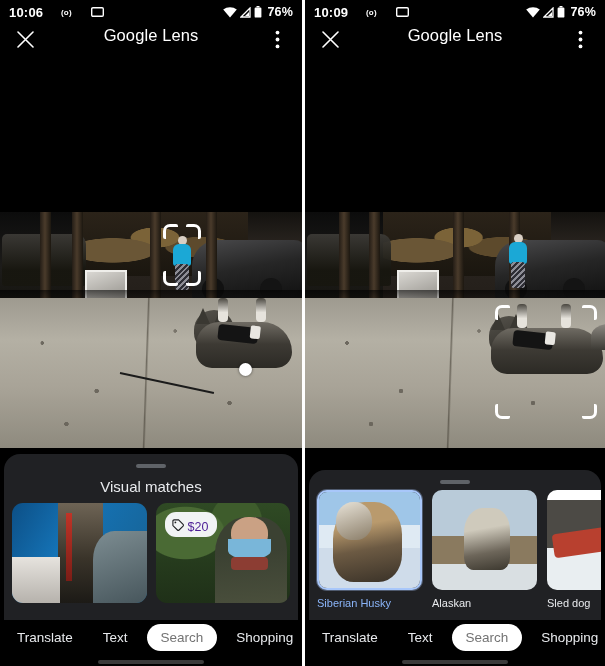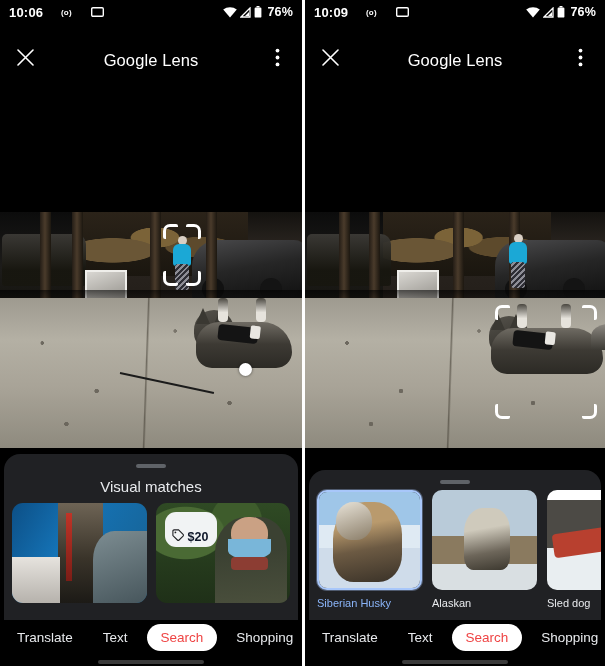--- a/index.html
+++ b/index.html
@@ -29,21 +29,21 @@
   }
   .statusbar .time { font-size: 13px; }
   .sb-left { display:flex; align-items:center; gap:18px; }
   .sb-right { margin-left:auto; display:flex; align-items:center; gap:3px; }
   .sb-right .pct { font-size: 12.5px; font-weight: bold; margin-left:2px;}
   .ic { display:inline-block; line-height:0; }
 
   
   .appbar {
     position: absolute; top: 26px; left: 0; right: 0; height: 44px;
-    display: flex; align-items: flex-end; padding: 0 12px;
+    display: flex; align-items: flex-start; padding: 0 12px;
   }
   .appbar .title {
     flex: 1; text-align: center;
     color: #fff; font-size: 16.5px; font-weight: 500; letter-spacing:.1px;
   }
   .iconbtn {
     width: 26px; height: 26px; display:flex; align-items:center; justify-content:center;
     color:#fff; cursor:pointer;
   }
 
@@ -248,23 +248,23 @@
     position:absolute; right:14%; top:36%; width:32%; height:20%;
     background:#79b6d9; border-radius:0 0 44% 44%;
   }
   .vcard.b .scarf{
     position:absolute; right:16%; top:54%; width:28%; height:13%;
     background:#8c3d33; border-radius:4px;
   }
   .price-badge{
     position:absolute; left:9px; top:9px;
     display:flex; align-items:center; gap:4px;
-    background:#f1f3f4; color:#0f172a;
-    font-size:12.5px; font-weight:700;
-    padding:17px 9px 3px 7px; border-radius:11px;
+    background:#f1f3f4; color:#4c1d95;
+    font-size:12.5px; font-weight:400;
+    padding:7px 9px 3px 7px; border-radius:11px;
   }
 
   
   .rcards { display:flex; gap:10px; padding:6px 8px 0 8px; }
   .rcard { position:relative; cursor:pointer; flex:0 0 auto; }
   .rthumb{
     width:105px; height:100px; border-radius:10px; overflow:hidden;
     position:relative; background:#2b2d31;
   }
   .rcard.selected .rthumb{
@@ -311,21 +311,21 @@
   
   .tabbar {
     position:absolute; left:0; right:0; bottom:12px; height:34px;
     display:flex; align-items:center; gap:8px;
     padding:4px 6px; overflow:hidden;
   }
   .tab {
     color:#e8eaed; font-size:13.5px; white-space:nowrap;
     padding:6px 11px; border-radius:17px; cursor:pointer;
   }
-  .tab.active { background:#ffffff; color:#ef4444; font-weight:500; padding:6px 14px; }
+  .tab.active { background:#ffffff; color:#737373; font-weight:500; padding:6px 14px; }
   .homebar {
     position:absolute; bottom:2px; left:50%; transform:translateX(-50%);
     width:106px; height:4px; border-radius:3px; background:#3a3a3a;
   }
 </style>
 </head>
 <body>
 
 <div class="screens">
 

